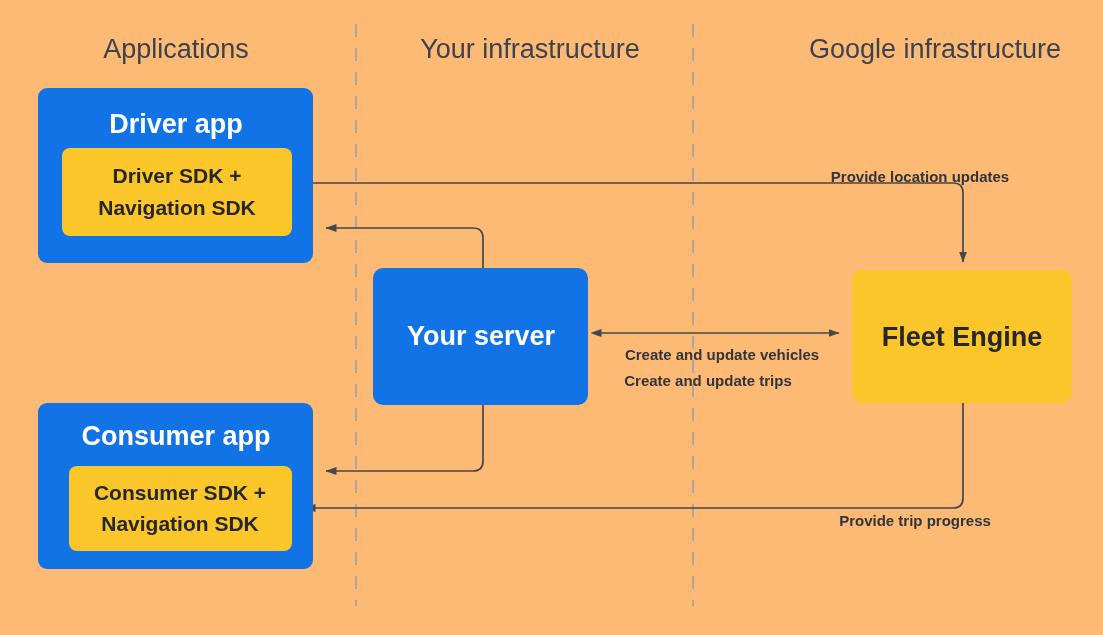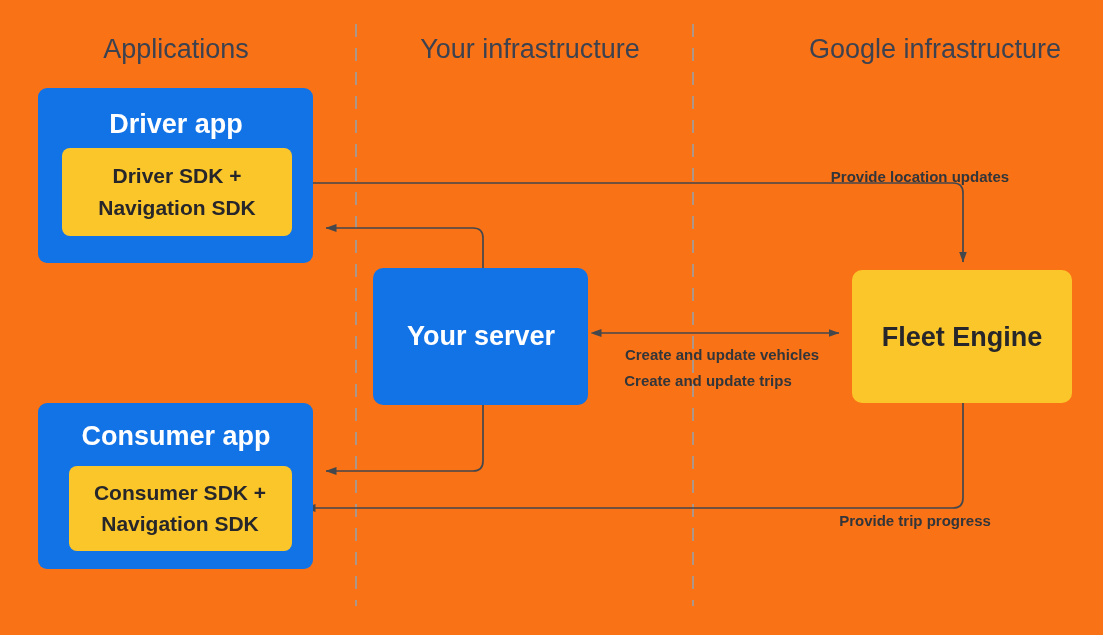--- a/index.html
+++ b/index.html
@@ -4,21 +4,21 @@
 <style>
   html, body {
     margin: 0;
     padding: 0;
     background: #ffffff;
   }
   #canvas {
     position: relative;
     width: 1103px;
     height: 635px;
-    background: #f97316;
+    background: #fdba74;
     font-family: "Liberation Sans", sans-serif;
     overflow: hidden;
   }
   #diagram-svg {
     position: absolute;
     top: 0;
     left: 0;
     width: 1103px;
     height: 635px;
   }

